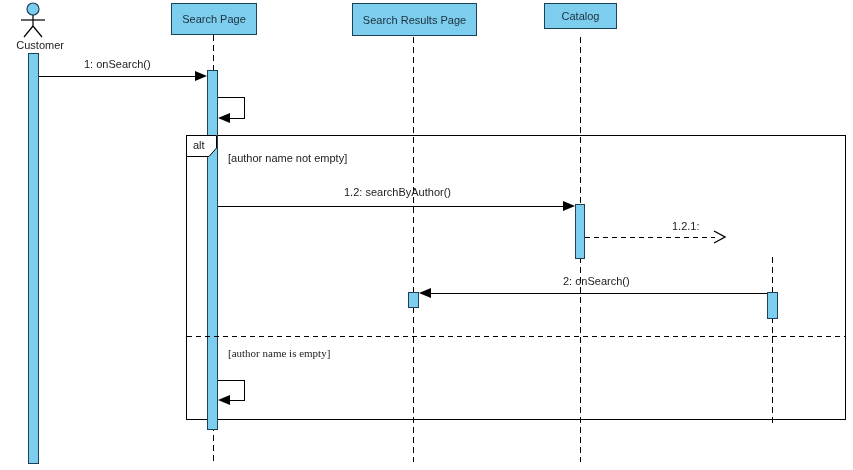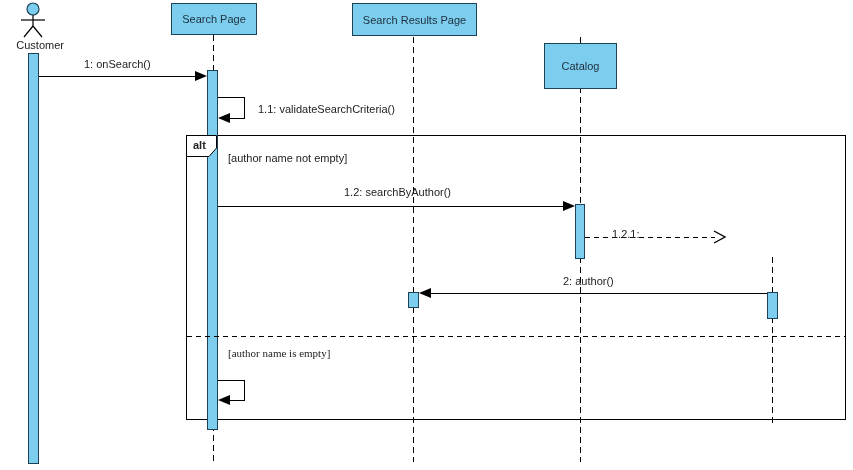--- a/index.html
+++ b/index.html
@@ -26,21 +26,21 @@
   
   .hdash{height:1px;background:repeating-linear-gradient(to right,#000 0 5px,transparent 5px 9px);z-index:5;}
   
   .hsolid{height:0;border-top:1px solid #000;z-index:5;}
   .vsolid{width:0;border-left:1px solid #000;z-index:5;}
   
   .tri-r{width:0;height:0;border-top:5px solid transparent;border-bottom:5px solid transparent;border-left:12px solid #000;z-index:5;}
   .tri-l{width:0;height:0;border-top:5px solid transparent;border-bottom:5px solid transparent;border-right:12px solid #000;z-index:5;}
   .lbl{white-space:nowrap;z-index:6;line-height:13px;}
   .frag{border:1px solid #000;box-sizing:border-box;z-index:2;}
-  .op-label{font-weight:bold;z-index:7;line-height:13px;}
+  .op-label{font-weight:normal;z-index:7;line-height:13px;}
   .actor-label{text-align:right;z-index:3;line-height:13px;}
 </style>
 </head>
 <body>
 
 <div id="canvas">
 
   <svg class="abs" style="left:15px;top:1px;z-index:3" width="36" height="37">
     <circle cx="18" cy="8" r="6" fill="var(--element-fill,#7DCDEF)" stroke="var(--element-border,#1B4257)" stroke-width="1.2"></circle>
     <line x1="18" y1="14" x2="18" y2="25" stroke="#000" stroke-width="1.2"></line>
@@ -54,21 +54,21 @@
   <div class="abs vdash" style="left:413px;top:37px;height:425px;"></div>
   <div class="abs vdash" style="left:580px;top:37px;height:425px;"></div>
   <div class="abs vdash" style="left:772px;top:257px;height:168px;"></div>
 
   <div class="abs head" style="left:352px;top:3px;width:125px;height:33px;">
     <span>Search Results Page</span>
   </div>
   <div class="abs head" style="left:171px;top:3px;width:86px;height:32px;">
     <span>Search Page</span>
   </div>
-  <div class="abs head" style="left:544px;top:3px;width:73px;height:46px;margin-top:40px;">
+  <div class="abs head" style="left:544px;top:3px;width:73px;height:26px;">
     <span>Catalog</span>
   </div>
 
   <div class="abs frag" style="left:186px;top:135px;width:660px;height:285px;"></div>
   <svg class="abs" style="left:186px;top:135px;z-index:6" width="33" height="23">
     <path d="M0.5,0.5 H30.5 V13 L23,21.5 H0.5 Z" fill="#ffffff" stroke="#000" stroke-width="1"></path>
   </svg>
   <div class="abs op-label" style="left:193px;top:139px;">alt</div>
   <div class="abs hdash" style="left:187px;top:336px;width:658px;"></div>
   <div class="abs lbl" style="left:228px;top:152px;">[author name not empty]</div>
@@ -81,34 +81,33 @@
   <div class="abs bar" style="left:767px;top:292px;height:25px;"></div>
 
   <div class="abs hsolid" style="left:39px;top:76px;width:157px;"></div>
   <div class="abs tri-r" style="left:195px;top:71px;"></div>
   <div class="abs lbl" style="left:84px;top:58px;">1: onSearch()</div>
 
   <div class="abs hsolid" style="left:218px;top:97px;width:26px;"></div>
   <div class="abs vsolid" style="left:244px;top:97px;height:22px;"></div>
   <div class="abs hsolid" style="left:229px;top:118px;width:15px;"></div>
   <div class="abs tri-l" style="left:218px;top:113px;"></div>
-  <div class="abs lbl" style="left:258px;top:103px;">1.1: validateSearchCriteria()</div>
 
   <div class="abs hsolid" style="left:218px;top:206px;width:346px;"></div>
   <div class="abs tri-r" style="left:563px;top:201px;"></div>
   <div class="abs lbl" style="left:344px;top:186px;">1.2: searchByAuthor()</div>
 
   <div class="abs hdash" style="left:585px;top:237px;width:130px;"></div>
   <svg class="abs" style="left:713px;top:230px;z-index:5" width="14" height="14">
     <path d="M1,1 L12,7 L1,13" fill="none" stroke="#000" stroke-width="1.4"></path>
   </svg>
-  <div class="abs lbl" style="left:612px;top:220px;margin-top:8px;">1.2.1:</div>
+  <div class="abs lbl" style="left:672px;top:220px;">1.2.1:</div>
 
   <div class="abs hsolid" style="left:430px;top:293px;width:337px;"></div>
   <div class="abs tri-l" style="left:419px;top:288px;"></div>
-  <div class="abs lbl" style="left:563px;top:275px;">2: author()</div>
+  <div class="abs lbl" style="left:563px;top:275px;">2: onSearch()</div>
 
   <div class="abs hsolid" style="left:218px;top:380px;width:26px;"></div>
   <div class="abs vsolid" style="left:244px;top:380px;height:21px;"></div>
   <div class="abs hsolid" style="left:229px;top:400px;width:15px;"></div>
   <div class="abs tri-l" style="left:218px;top:395px;"></div>
 
 </div>
 
 </body></html>

